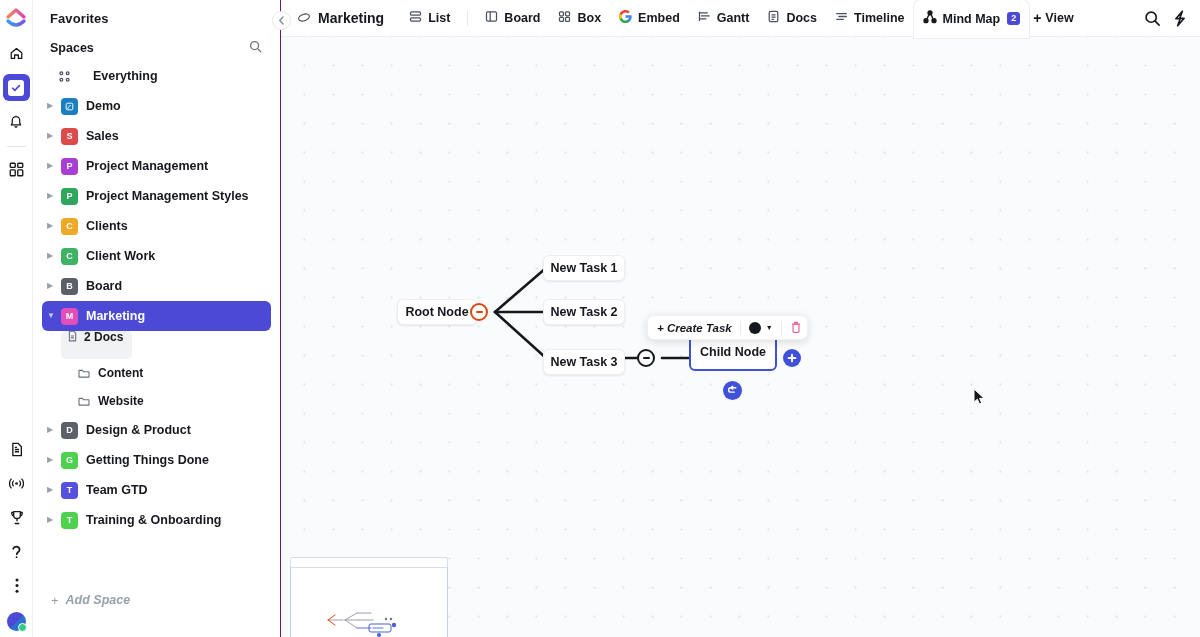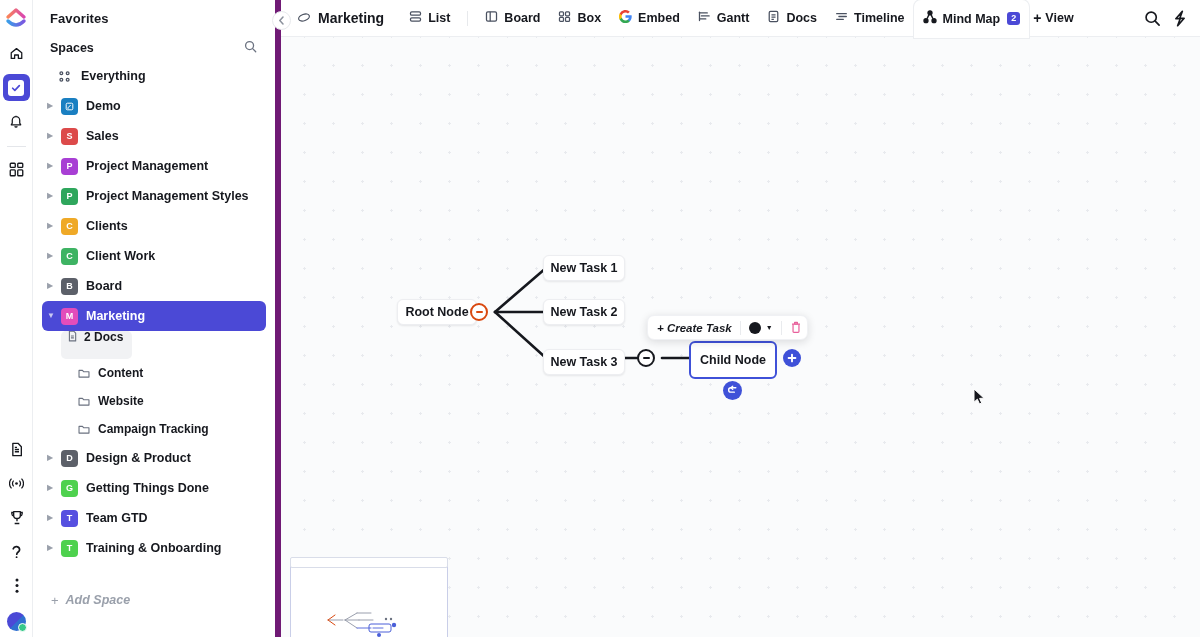--- a/index.html
+++ b/index.html
@@ -40,21 +40,21 @@
     position: relative; margin-top: 6px; margin-bottom: 2px;
   }
   .rail-avatar:after {
     content:""; position:absolute; right:-1px; bottom:-1px;
     width:7px;height:7px;border-radius:50%;background:#37c989;border:1.5px solid #fff;
   }
 
   
   .sidebar {
     width: 248px; flex: 0 0 248px; height: 637px; background: #fff;
-    border-right: 6px solid #701a75; position: relative; overflow: hidden;
+    border-right: 1px solid #701a75; position: relative; overflow: hidden;
   }
   .sb-head {
     font-size: 13px; font-weight: bold; color: #16181e;
     padding: 11px 0 0 17px; letter-spacing: .1px;
   }
   .sb-spaces {
     display:flex; align-items:center; justify-content:space-between;
     padding: 13px 18px 4px 17px;
   }
   .sb-spaces .lbl { font-size: 12.5px; font-weight: bold; color: #16181e; }
@@ -70,21 +70,21 @@
   .sb-row .caret.open { color: #7c8391; }
   .badge {
     width: 17px; height: 17px; border-radius: 4px; flex: 0 0 17px;
     display: flex; align-items: center; justify-content: center;
     color: #fff; font-size: 9px; font-weight: bold; margin-right: 8px;
   }
   .sb-row .txt { font-size: 12.5px; font-weight: bold; color: #16181e; white-space: nowrap; }
   .sb-row.selected { background: #4b49d6; }
   .sb-row.selected .txt { color: #fff; }
   .sb-row.selected .caret { color: #c9c8f2; }
-  .sb-row.everything { padding-left: 14px; }
+  .sb-row.everything { padding-left: 14px; gap: 12px; }
   .sb-sub {
     display: flex; align-items: center; height: 28px; cursor: pointer;
     padding-left: 36px; margin: 0 9px; border-radius: 6px;
   }
   .sb-sub .txt { font-size: 12px; font-weight: bold; color: #16181e; }
   .sb-sub .ficon { margin-right: 8px; display:flex; color:#6b7280; }
   .sb-docs {
     display:inline-flex; align-items:center; height:28px; background:#f1f2f4;
     border-radius:5px; padding: 0 9px 16px 6px; margin-left: 28px;
   }
@@ -353,28 +353,20 @@
       <span class="txt">Content</span>
     </div>
     <div class="sb-sub">
       <span class="ficon">
         <svg width="12" height="11" viewBox="0 0 14 12" fill="none" stroke="#6b7280" stroke-width="1.3">
           <path d="M1.2 10.2 V2.4 h4 l1.3 1.5 h6.3 v6.3 Z" stroke-linejoin="round"></path>
         </svg>
       </span>
       <span class="txt">Website</span>
     </div>
-    <div class="sb-sub">
-      <span class="ficon">
-        <svg width="12" height="11" viewBox="0 0 14 12" fill="none" stroke="#6b7280" stroke-width="1.3">
-          <path d="M1.2 10.2 V2.4 h4 l1.3 1.5 h6.3 v6.3 Z" stroke-linejoin="round"></path>
-        </svg>
-      </span>
-      <span class="txt">Campaign Tracking</span>
-    </div>
 
     <div class="sb-row">
       <span class="caret">▶</span>
       <span class="badge" style="background:#5c6069">D</span>
       <span class="txt">Design &amp; Product</span>
     </div>
     <div class="sb-row">
       <span class="caret">▶</span>
       <span class="badge" style="background:#4ed14e">G</span>
       <span class="txt">Getting Things Done</span>
@@ -548,21 +540,21 @@
         <span>New Task 2</span>
       </div>
       <div class="node" style="left:262px;top:312px;width:82px;height:26px;align-items:center;">
         <span>New Task 3</span>
       </div>
 
       <div class="collapser" style="left:356px;top:312px;width:18px;height:18px;border:2.3px solid #16181e;">
         <span class="minus" style="width:7px;height:2.2px;background:#16181e;"></span>
       </div>
 
-      <div class="node selected" style="left:408px;top:304px;width:88px;height:38px;text-align:right;">
+      <div class="node selected" style="left:408px;top:296px;width:88px;height:38px;text-align:right;">
         <span>Child Node</span>
       </div>
 
       <div class="fab" style="left:502px;top:312px;width:18px;height:18px;">
         <svg width="10" height="10" viewBox="0 0 10 10" stroke="#fff" stroke-width="1.9" stroke-linecap="round">
           <path d="M5 1.6 V8.4 M1.6 5 H8.4"></path>
         </svg>
       </div>
       <div class="fab" style="left:442px;top:344px;width:19px;height:19px;">
         <svg width="11" height="11" viewBox="0 0 12 12" fill="none" stroke="#fff" stroke-width="1.5" stroke-linecap="round" stroke-linejoin="round">

